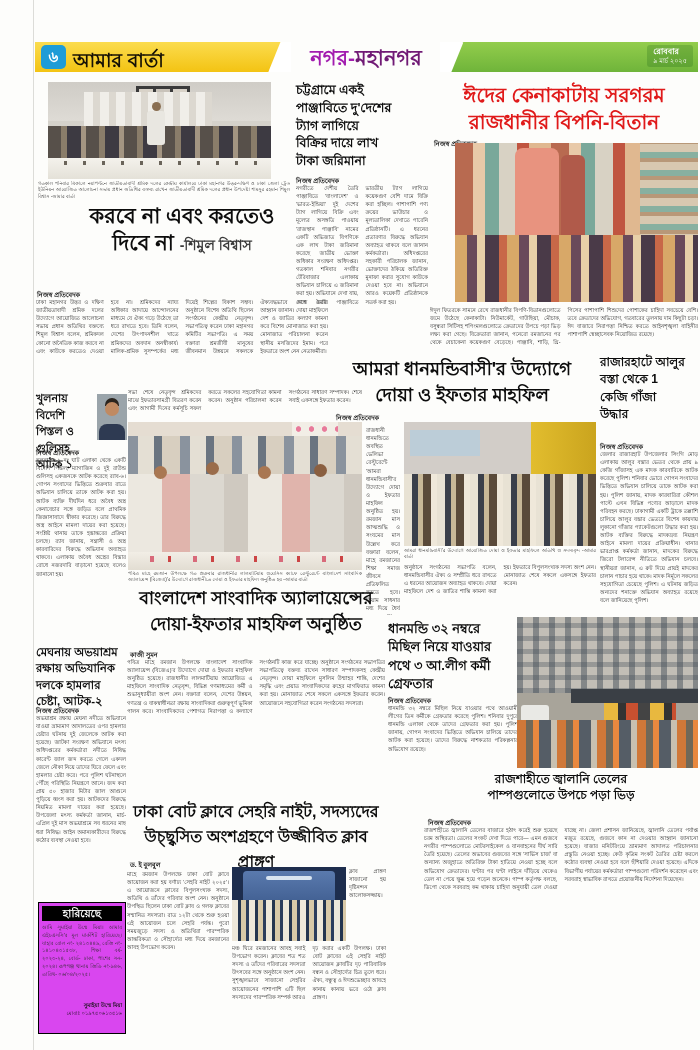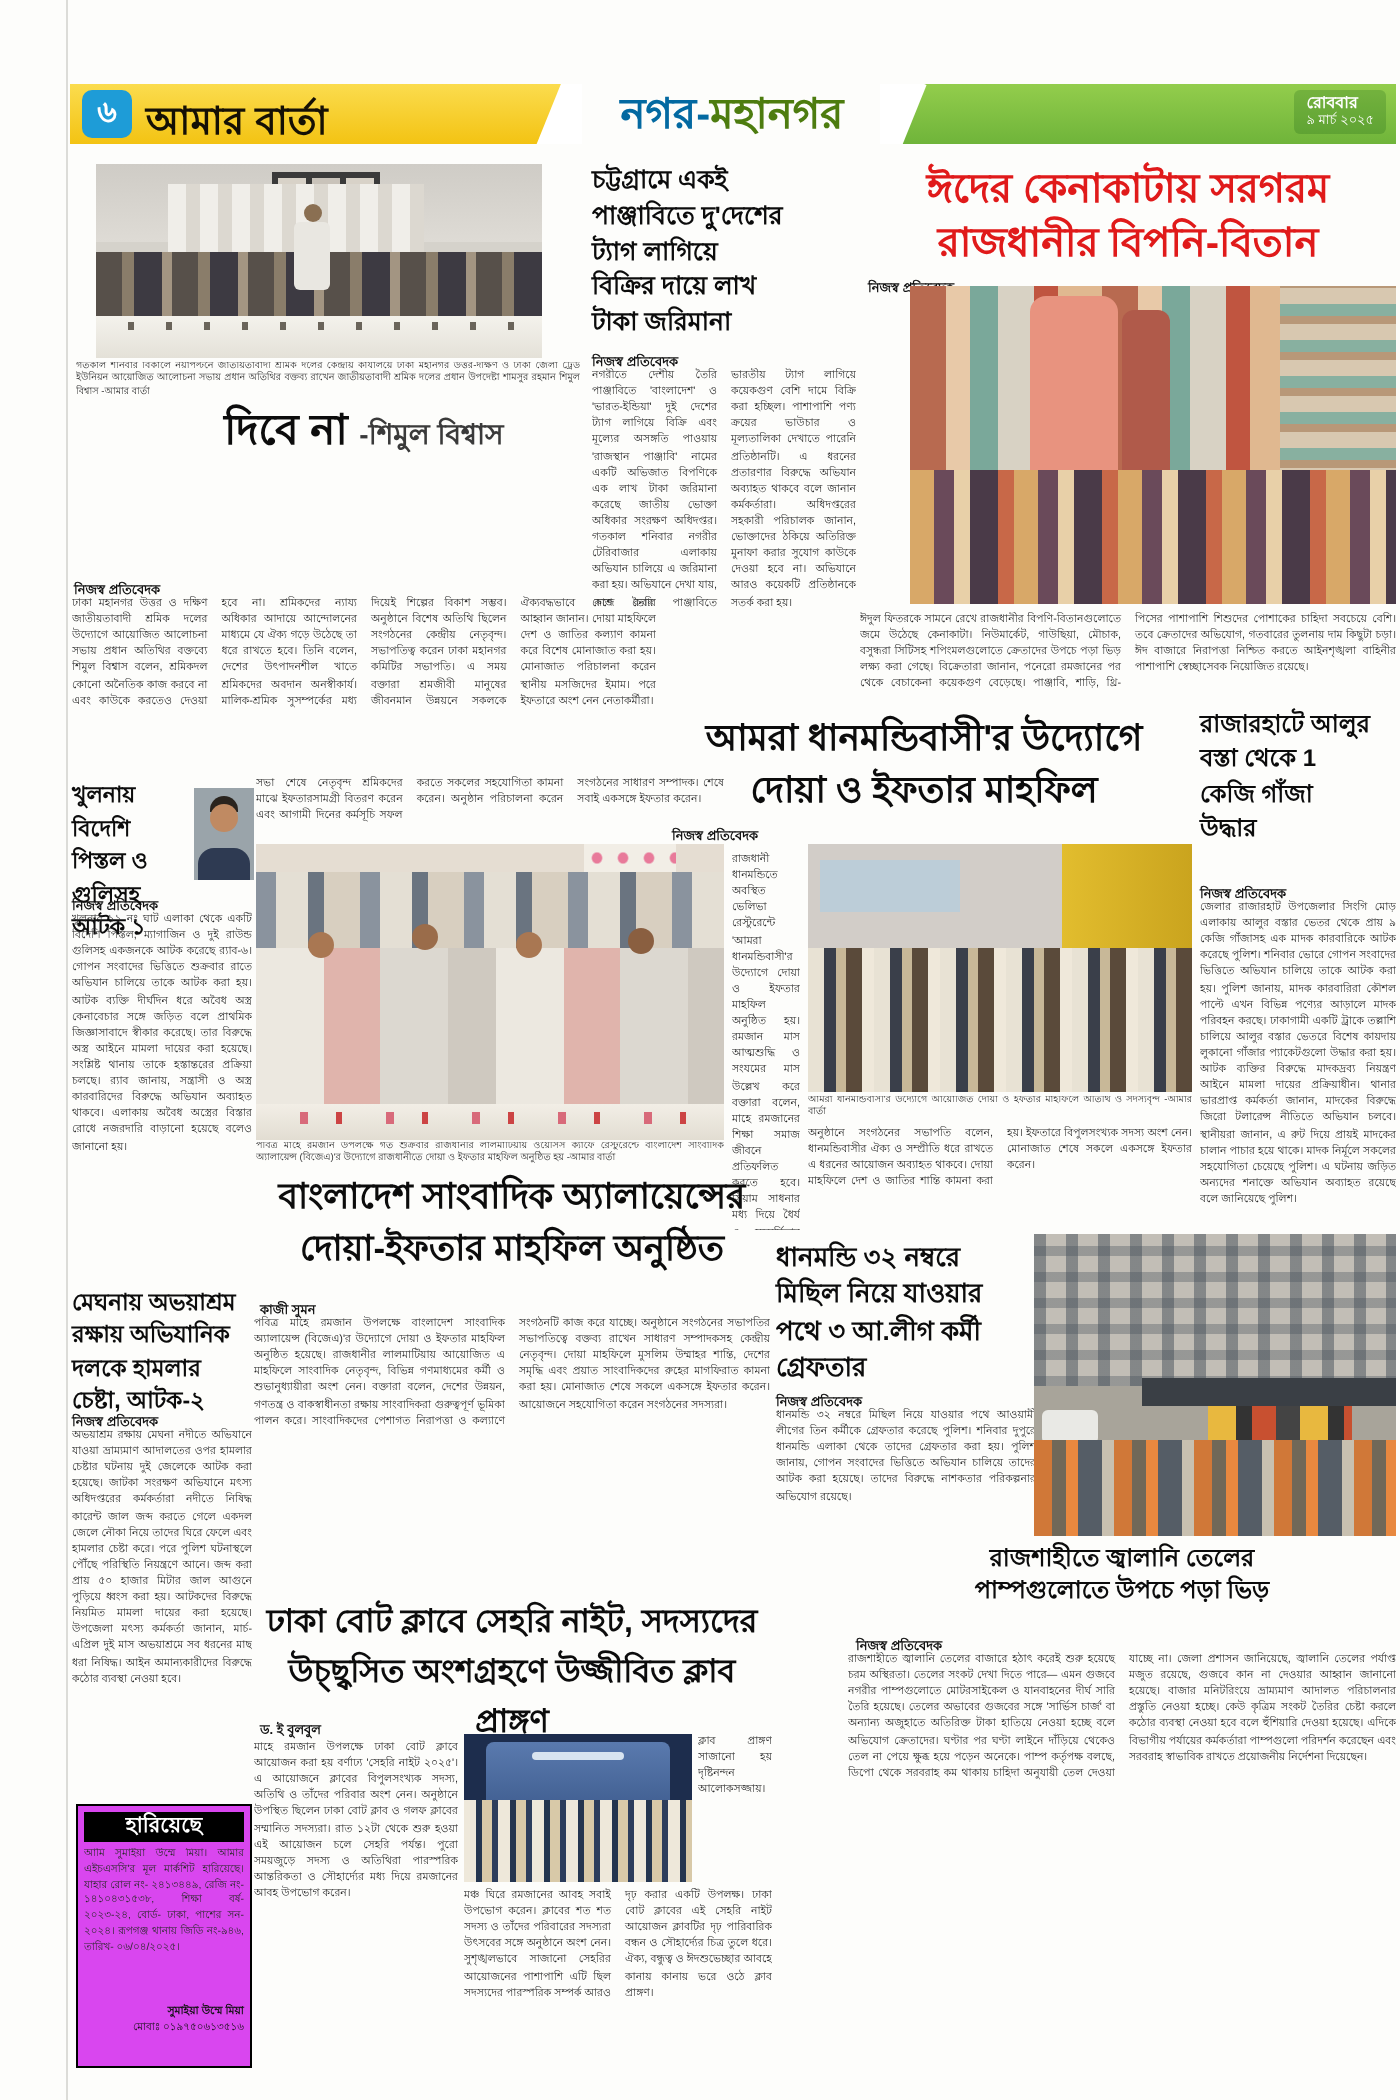--- a/index.html
+++ b/index.html
@@ -26,21 +26,21 @@
 
 <div class="bar" style="left:35px;top:42px;width:256px;height:30px;background:linear-gradient(180deg,#fbdc4e,#f3c313)">
   <div class="abs" style="right:-10px;top:-6px;width:26px;height:44px;background:#fff;transform:rotate(22deg)"></div>
   <div class="abs" style="left:6px;top:3px;width:25px;height:24px;background:#1e9cd7;border-radius:5px;color:#fff;font-weight:800;font-size:15px;text-align:center;line-height:24px">
     <span>৬</span>
   </div>
   <div class="abs" style="left:38px;top:4px;font-size:19px;font-weight:800;color:#151005;letter-spacing:.2px">আমার বার্তা</div>
 </div>
 
 <div class="abs ctr" style="left:291px;top:42px;width:150px;height:32px;font-size:21px;font-weight:800;line-height:32px">
-  <span style="color:#0369a1">নগর-</span><span style="color:#4d7c0f">মহানগর</span>
+  <span style="color:#a21caf">নগর-</span><span style="color:#701a75">মহানগর</span>
 </div>
 
 <div class="bar" style="left:440px;top:42px;width:258px;height:30px;background:linear-gradient(180deg,#93cd4c,#6fb43a)">
   <div class="abs" style="left:-10px;top:-6px;width:26px;height:44px;background:#fff;transform:rotate(22deg)"></div>
   <div class="abs" style="right:5px;top:3px;padding:2px 6px;background:rgba(20,90,20,.22);border-radius:3px;text-align:left;color:#fff">
     <div style="font-size:8px;font-weight:700;line-height:10px">রোববার</div>
     <div style="font-size:6.5px;line-height:8px">৯ মার্চ ২০২৫</div>
   </div>
 </div>
 
@@ -53,20 +53,21 @@
   <div class="abs" style="left:36px;top:10px;width:128px;height:50px;background:repeating-linear-gradient(90deg,#f0eee9 0 9px,#dcd8d0 9px 16px)"></div>
   <div class="abs" style="left:0;top:44px;width:100%;height:32px;background:repeating-linear-gradient(90deg,#57504a 0 13px,#8a7d6a 13px 19px,#3d3a42 19px 33px,#a39582 33px 38px)"></div>
   <div class="abs" style="left:104px;top:20px;width:9px;height:9px;border-radius:50%;background:#8a6f52"></div>
   <div class="abs" style="left:99px;top:29px;width:18px;height:34px;background:#e9e7e1;border-radius:3px"></div>
   <div class="abs" style="left:0;bottom:0;width:100%;height:21px;background:linear-gradient(#f4f2ec,#e4e1d8)"></div>
   <div class="abs" style="left:0;bottom:14px;width:100%;height:4px;background:repeating-linear-gradient(90deg,transparent 0 16px,#6a645a 16px 19px)"></div>
 </div>
 <div class="abs cap" style="left:38px;top:181px;width:252px;height:19px">গতকাল শনিবার বিকালে নয়াপল্টনে জাতীয়তাবাদী শ্রমিক দলের কেন্দ্রীয় কার্যালয়ে ঢাকা মহানগর উত্তর-দক্ষিণ ও ঢাকা জেলা ট্রেড ইউনিয়ন আয়োজিত আলোচনা সভায় প্রধান অতিথির বক্তব্য রাখেন জাতীয়তাবাদী শ্রমিক দলের প্রধান উপদেষ্টা শামসুর রহমান শিমুল বিশ্বাস -আমার বার্তা</div>
 
 <div class="abs ctr hl" style="left:35px;top:202px;width:294px;height:84px;font-size:21px">
+  <div>করবে না এবং করতেও</div>
   <div>
     <span>দিবে না</span>
     <span style="font-size:14px;font-weight:600;color:#3a3a3a">-শিমুল বিশ্বাস</span>
   </div>
 </div>
 <div class="abs byl" style="left:37px;top:290px">নিজস্ব প্রতিবেদক</div>
 <div class="abs tiny c4" style="left:36px;top:298px;width:292px;height:88px">ঢাকা মহানগর উত্তর ও দক্ষিণ জাতীয়তাবাদী শ্রমিক দলের উদ্যোগে আয়োজিত আলোচনা সভায় প্রধান অতিথির বক্তব্যে শিমুল বিশ্বাস বলেন, শ্রমিকদল কোনো অনৈতিক কাজ করবে না এবং কাউকে করতেও দেওয়া হবে না। শ্রমিকদের ন্যায্য অধিকার আদায়ে আন্দোলনের মাধ্যমে যে ঐক্য গড়ে উঠেছে তা ধরে রাখতে হবে। তিনি বলেন, দেশের উৎপাদনশীল খাতে শ্রমিকদের অবদান অনস্বীকার্য। মালিক-শ্রমিক সুসম্পর্কের মধ্য দিয়েই শিল্পের বিকাশ সম্ভব। অনুষ্ঠানে বিশেষ অতিথি ছিলেন সংগঠনের কেন্দ্রীয় নেতৃবৃন্দ। সভাপতিত্ব করেন ঢাকা মহানগর কমিটির সভাপতি। এ সময় বক্তারা শ্রমজীবী মানুষের জীবনমান উন্নয়নে সকলকে ঐক্যবদ্ধভাবে কাজ করার আহ্বান জানান। দোয়া মাহফিলে দেশ ও জাতির কল্যাণ কামনা করে বিশেষ মোনাজাত করা হয়। মোনাজাত পরিচালনা করেন স্থানীয় মসজিদের ইমাম। পরে ইফতারে অংশ নেন নেতাকর্মীরা।</div>
 <div class="abs tiny c3" style="left:128px;top:388px;width:234px;height:30px">সভা শেষে নেতৃবৃন্দ শ্রমিকদের মাঝে ইফতারসামগ্রী বিতরণ করেন এবং আগামী দিনের কর্মসূচি সফল করতে সকলের সহযোগিতা কামনা করেন। অনুষ্ঠান পরিচালনা করেন সংগঠনের সাধারণ সম্পাদক। শেষে সবাই একসঙ্গে ইফতার করেন।</div>
 
 <div class="abs hl pre" style="left:296px;top:82px;width:104px;font-size:12.5px;line-height:1.42">চট্টগ্রামে একই

